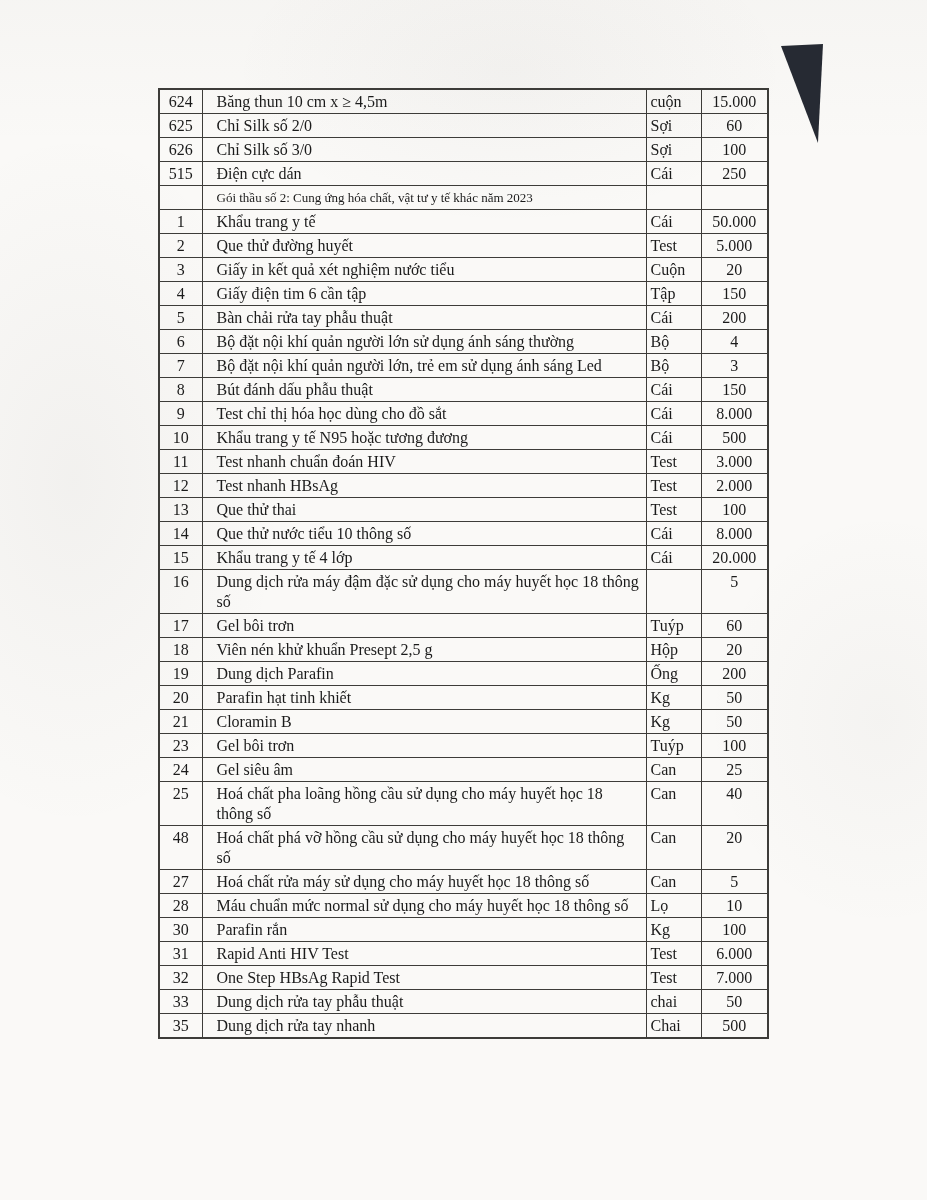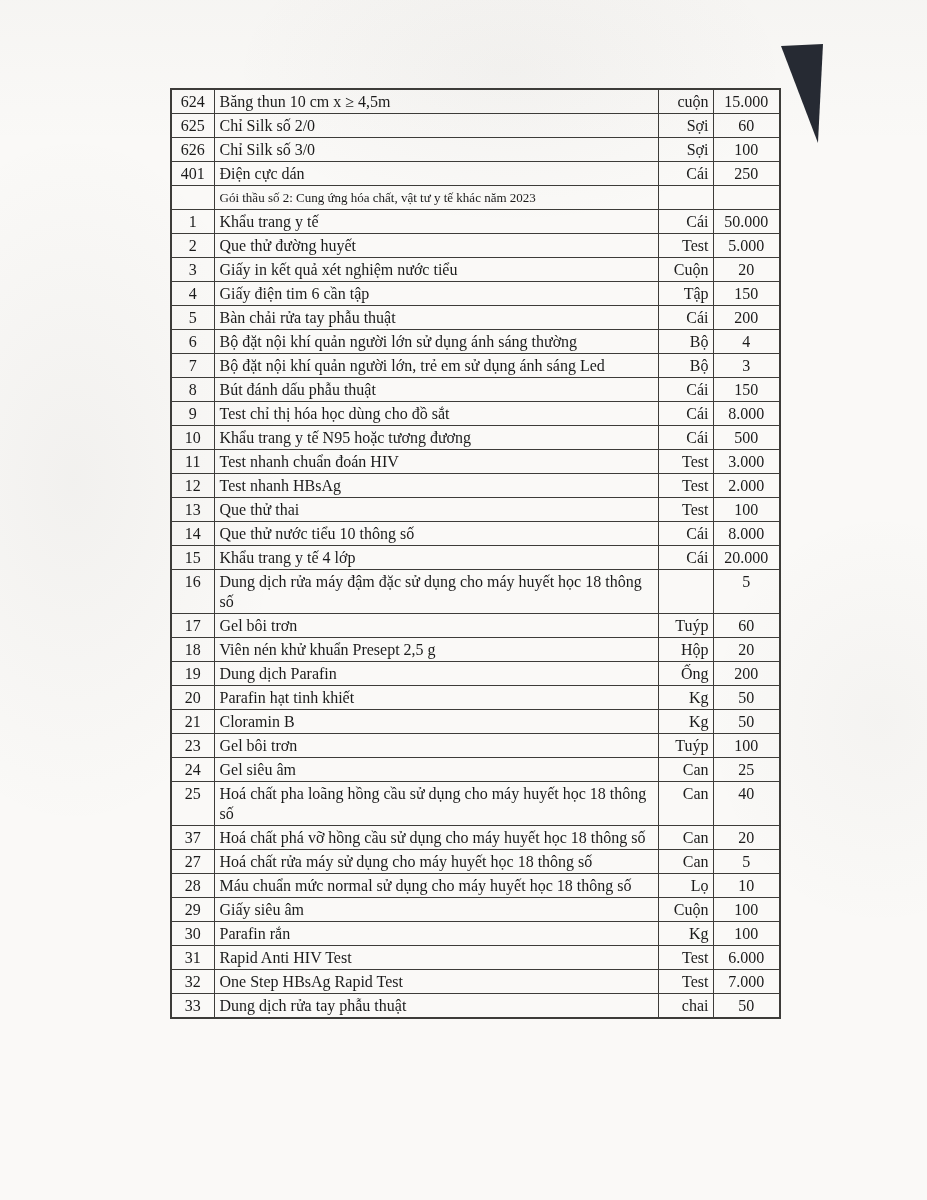--- a/index.html
+++ b/index.html
@@ -35,39 +35,39 @@
     position: absolute;
     left: 781px;
     top: 44px;
     width: 42px;
     height: 99px;
     background: var(--artifact);
     clip-path: polygon(0% 2%, 100% 0%, 88% 100%);
   }
   table.items-table {
     position: absolute;
-    left: 170px;
+    left: 158px;
     top: 88px;
     width: 609px;
     border-collapse: collapse;
     table-layout: fixed;
     border: 2px solid var(--border);
   }
   .items-table td {
     border: 1.6px solid var(--border);
     padding: 2px 4px 1px 4px;
     font-size: 16px;
     line-height: 20px;
     vertical-align: top;
     height: 22px;
     overflow: hidden;
   }
   .items-table td.no   { text-align: center; }
-  .items-table td.name { text-align: left; padding-left: 5px; padding-right: 6px; }
-  .items-table td.unit { text-align: right; }
+  .items-table td.name { text-align: left; padding-left: 14px; padding-right: 6px; }
+  .items-table td.unit { text-align: left; }
   .items-table td.qty  { text-align: center; margin-top: 17px; }
   tr.section-row td.name {
     font-weight: normal;
     font-size: 13px;
   }
 </style>
 </head>
 <body>
 
 <div class="page">
@@ -93,21 +93,21 @@
       <td class="unit">Sợi</td>
       <td class="qty">60</td>
     </tr>
         <tr>
       <td class="no">626</td>
       <td class="name">Chỉ Silk số 3/0</td>
       <td class="unit">Sợi</td>
       <td class="qty">100</td>
     </tr>
         <tr>
-      <td class="no">401</td>
+      <td class="no">515</td>
       <td class="name">Điện cực dán</td>
       <td class="unit">Cái</td>
       <td class="qty">250</td>
     </tr>
         <tr class="section-row">
       <td class="no"></td>
       <td class="name">Gói thầu số 2: Cung ứng hóa chất, vật tư y tế khác năm 2023</td>
       <td class="unit"></td>
       <td class="qty"></td>
     </tr>
@@ -249,44 +249,38 @@
       <td class="unit">Can</td>
       <td class="qty">25</td>
     </tr>
         <tr>
       <td class="no">25</td>
       <td class="name">Hoá chất pha loãng hồng cầu sử dụng cho máy huyết học 18 thông số</td>
       <td class="unit">Can</td>
       <td class="qty">40</td>
     </tr>
         <tr>
-      <td class="no">37</td>
+      <td class="no">48</td>
       <td class="name">Hoá chất phá vỡ hồng cầu sử dụng cho máy huyết học 18 thông số</td>
       <td class="unit">Can</td>
       <td class="qty">20</td>
     </tr>
         <tr>
       <td class="no">27</td>
       <td class="name">Hoá chất rửa máy sử dụng cho máy huyết học 18 thông số</td>
       <td class="unit">Can</td>
       <td class="qty">5</td>
     </tr>
         <tr>
       <td class="no">28</td>
       <td class="name">Máu chuẩn mức normal sử dụng cho máy huyết học 18 thông số</td>
       <td class="unit">Lọ</td>
       <td class="qty">10</td>
     </tr>
         <tr>
-      <td class="no">29</td>
-      <td class="name">Giấy siêu âm</td>
-      <td class="unit">Cuộn</td>
-      <td class="qty">100</td>
-    </tr>
-        <tr>
       <td class="no">30</td>
       <td class="name">Parafin rắn</td>
       <td class="unit">Kg</td>
       <td class="qty">100</td>
     </tr>
         <tr>
       <td class="no">31</td>
       <td class="name">Rapid Anti HIV Test</td>
       <td class="unit">Test</td>
       <td class="qty">6.000</td>
@@ -295,17 +289,23 @@
       <td class="no">32</td>
       <td class="name">One Step HBsAg Rapid Test</td>
       <td class="unit">Test</td>
       <td class="qty">7.000</td>
     </tr>
         <tr>
       <td class="no">33</td>
       <td class="name">Dung dịch rửa tay phẫu thuật</td>
       <td class="unit">chai</td>
       <td class="qty">50</td>
+    </tr>
+        <tr>
+      <td class="no">35</td>
+      <td class="name">Dung dịch rửa tay nhanh</td>
+      <td class="unit">Chai</td>
+      <td class="qty">500</td>
     </tr>
       </tbody>
   </table>
 
 </div>
 
 </body></html>

